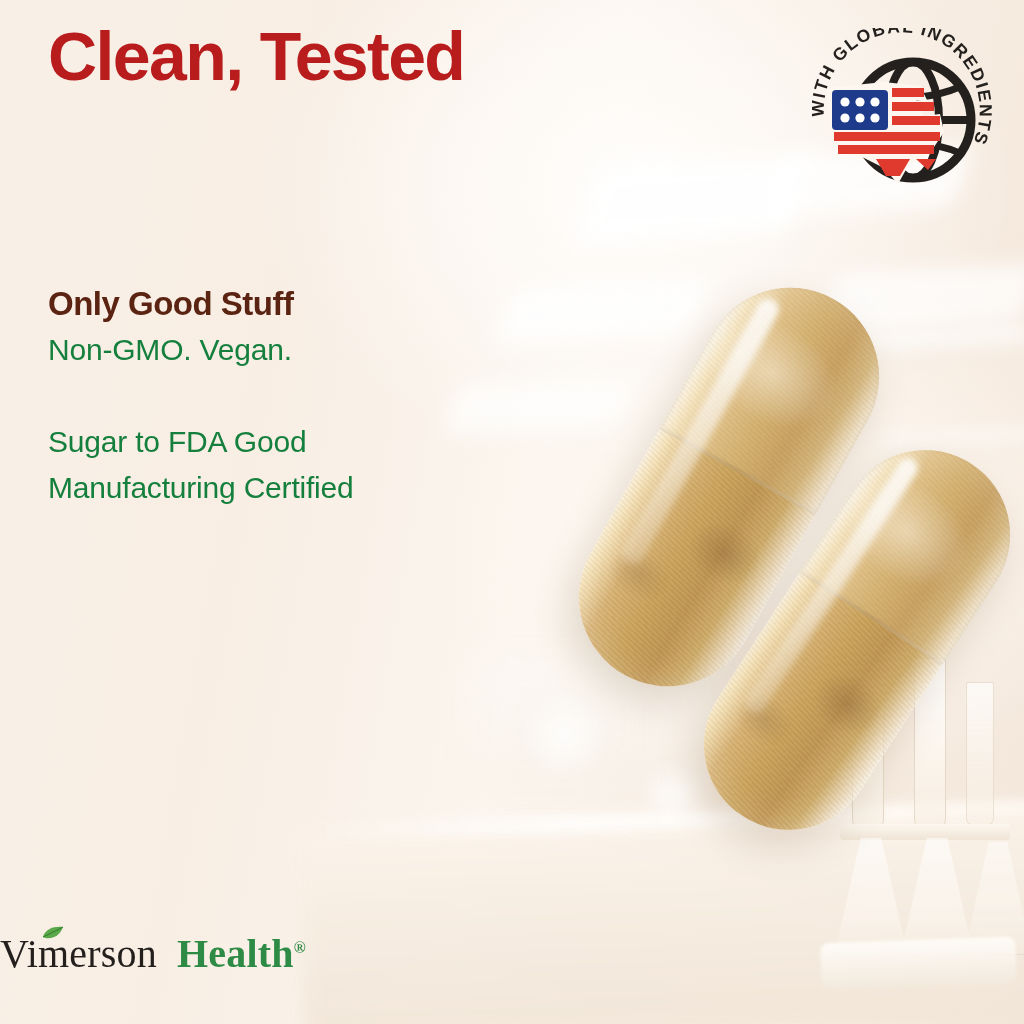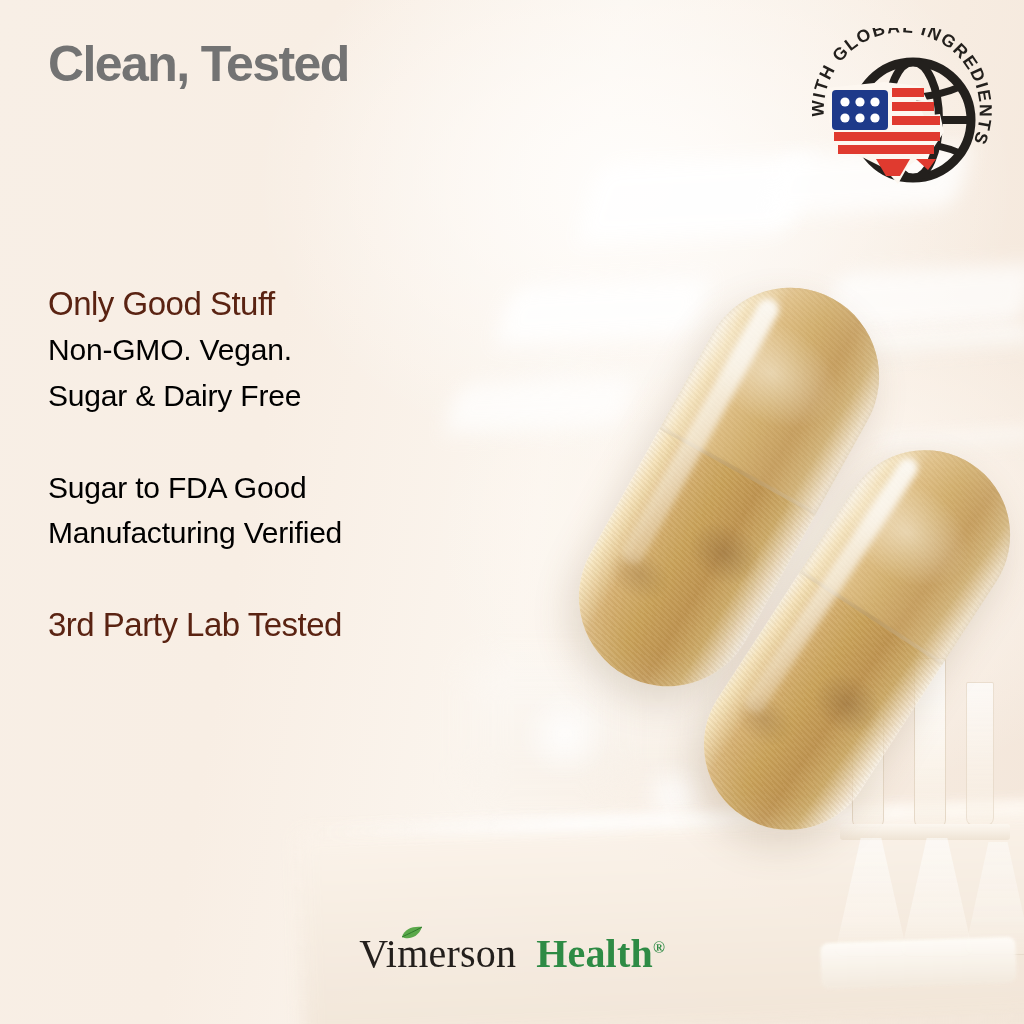--- a/index.html
+++ b/index.html
@@ -156,63 +156,63 @@
     box-shadow: inset 0 -2px 4px rgba(170,138,88,.30);
   }
 
   #capsule-a { left: 640px; top: 272px; width: 178px; height: 430px; transform: rotate(29deg); }
   #capsule-b { left: 772px; top: 430px; width: 170px; height: 420px; transform: rotate(33deg); }
 
   
   .headline {
     position: absolute;
     left: 48px;
-    top: 38px;
+    top: 20px;
     width: 620px;
-    color: #737373;
-    font-size: 50px;
+    color: #b91c1c;
+    font-size: 68px;
     font-weight: 700;
     line-height: 1.07;
     letter-spacing: -1.6px;
   }
 
   .features {
     position: absolute;
     left: 48px;
     top: 285px;
     width: 560px;
   }
   .feature { margin-bottom: 54px; }
   .feature:last-child { margin-bottom: 0; }
   .feature-title {
     color: #5a2312;
     font-size: 33px;
-    font-weight: 400;
+    font-weight: 700;
     letter-spacing: -0.5px;
     line-height: 1.15;
     margin-bottom: 5px;
   }
   .feature-line {
-    color: #000000;
+    color: #15803d;
     font-size: 30px;
     font-weight: 300;
     line-height: 1.26;
     letter-spacing: -0.2px;
     margin-top: 8px;
   }
 
   
   #badge { position: absolute; left: 812px; top: 28px; width: 180px; height: 176px; }
 
   
   .logo {
     position: absolute;
     left: 0; right: 0;
     top: 930px;
-    text-align: center;
+    text-align: left;
     font-family: "Liberation Serif", serif;
     font-size: 40px;
     white-space: nowrap;
   }
   .logo-wrap { position: relative; display: inline-block; }
   .logo-vimerson { color: #231f1c; letter-spacing: .2px; }
   .logo-health { color: #2e8b45; font-weight: 700; letter-spacing: .2px; }
   .logo-reg {
     color: #2e8b45;
     font-size: 16px;
@@ -279,30 +279,28 @@
 
   <div class="headline">
     <div>Clean, Tested</div>
   </div>
 
   <div class="features">
 
     <div class="feature">
       <div class="feature-title">Only Good Stuff</div>
       <div class="feature-line">Non-GMO. Vegan.</div>
-      <div class="feature-line">Sugar &amp; Dairy Free</div>
     </div>
 
     <div class="feature">
       <div class="feature-line">Sugar to FDA Good</div>
-      <div class="feature-line">Manufacturing Verified</div>
+      <div class="feature-line">Manufacturing Certified</div>
     </div>
 
     <div class="feature">
-      <div class="feature-title">3rd Party Lab Tested</div>
     </div>
 
   </div>
 
   <div id="badge">
     <svg viewBox="0 0 180 176" width="180" height="176" xmlns="http://www.w3.org/2000/svg">
       <defs>
         <path id="badgeArc" d="M 16,108 A 78,78 0 1 1 150,132" fill="none"></path>
       </defs>
 

